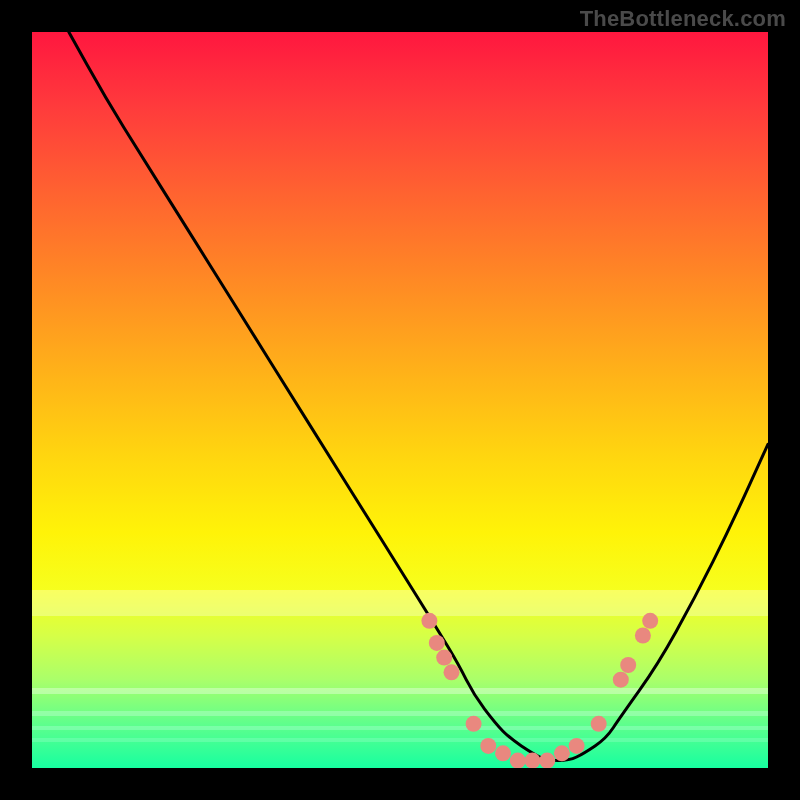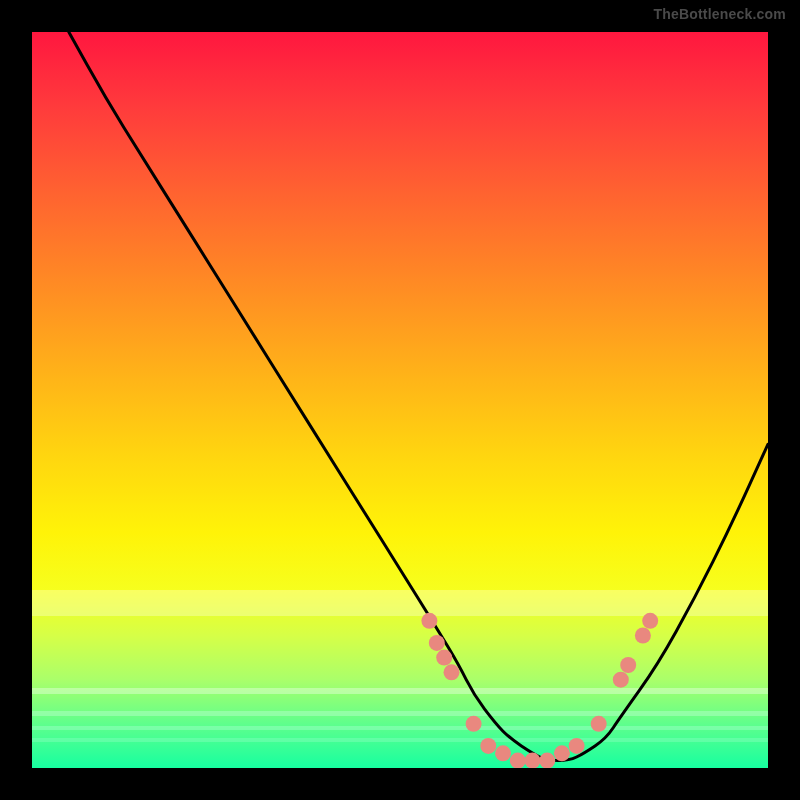--- a/index.html
+++ b/index.html
@@ -15,21 +15,21 @@
     height: 800px;
     background: #000000;
     position: relative;
   }
   .watermark {
     position: absolute;
     top: 6px;
     right: 14px;
     color: #4a4a4a;
     font-family: Arial, Helvetica, sans-serif;
-    font-size: 14px;
+    font-size: 22px;
     font-weight: 600;
     letter-spacing: 0.2px;
     z-index: 5;
     user-select: none;
   }
   .plot {
     position: absolute;
     left: 32px;
     top: 32px;
     width: 736px;

